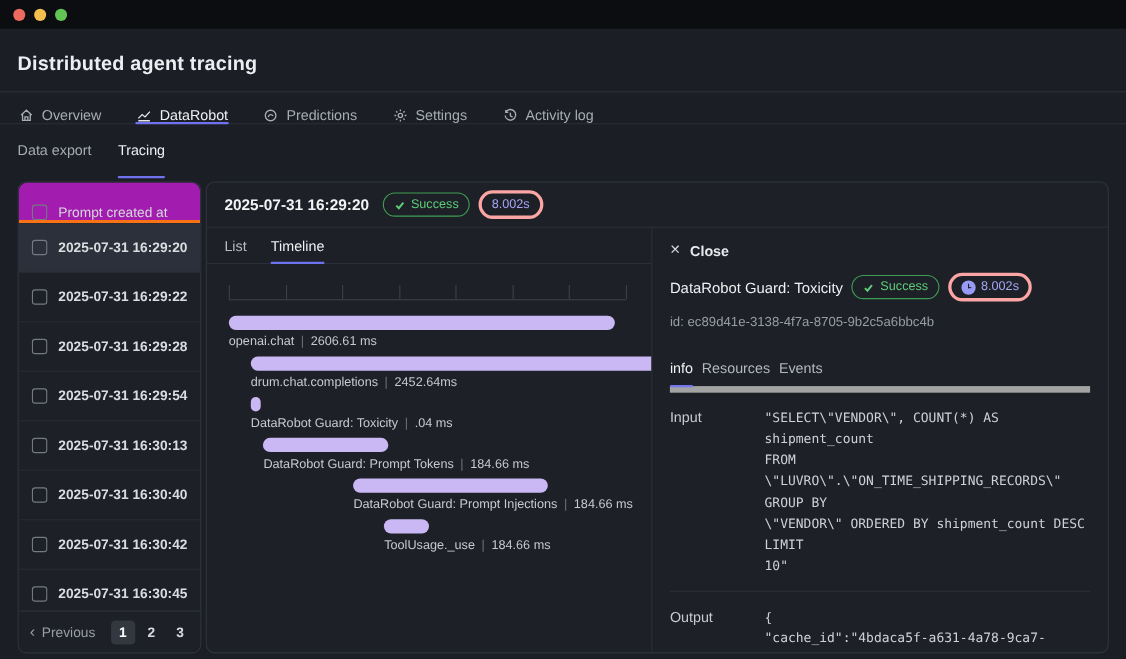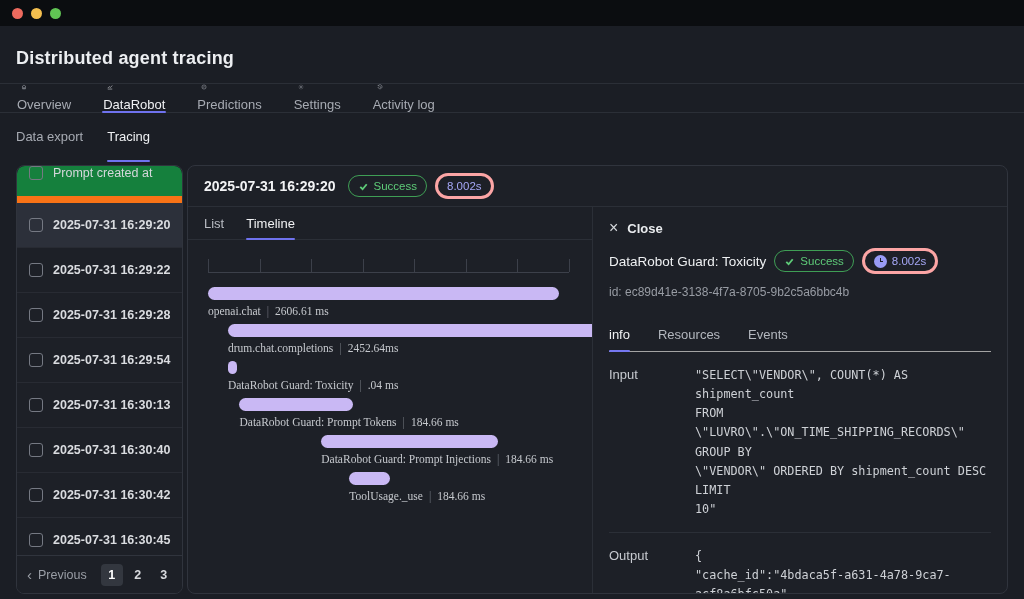--- a/index.html
+++ b/index.html
@@ -11,40 +11,40 @@
   .titlebar { height:26px; background:#0b0d10; display:flex; align-items:center; padding-left:12px; gap:8px; flex:0 0 auto; }
   .tl { width:11px; height:11px; border-radius:50%; }
   .tl.red { background:#ed6a5e; } .tl.yellow { background:#f4bf4f; } .tl.green { background:#61c454; }
 
   
   .page-header { padding:22px 16px 14px 16px; }
   .page-title { color:#eceef1; font-size:18px; font-weight:700; letter-spacing:.2px; }
 
   
   .nav { display:flex; gap:30px; padding:0 16px; border-top:1px solid #2b2f37; border-bottom:1px solid #2b2f37; height:30px; align-items:stretch; }
-  .nav-tab { display:flex; align-items:flex-start; gap:7px; color:#a7abb3; font-size:13px; cursor:pointer; position:relative; padding:0 1px;flex-direction:column; }
+  .nav-tab { display:flex; align-items:flex-end; gap:7px; color:#a7abb3; font-size:13px; cursor:pointer; position:relative; padding:0 1px; }
   .nav-tab.active { color:#f0f1f4; }
   .nav-tab.active::after { content:""; position:absolute; left:0; right:0; bottom:-1px; height:2px; background:#6f72ee; border-radius:2px; }
   .nav-tab svg { width:14px; height:14px; stroke:#a7abb3; fill:none; stroke-width:1.4; }
   .nav-tab.active svg { stroke:#e6e8ec; }
 
   
   .subnav { display:flex; gap:24px; padding:0 16px; margin-top:16px; height:26px; }
   .subnav-tab { color:#a7abb3; font-size:13px; position:relative; cursor:pointer; }
   .subnav-tab.active { color:#eef0f2; }
   .subnav-tab.active::after { content:""; position:absolute; left:0; right:0; bottom:-7px; height:2px; background:#6f72ee; border-radius:2px; }
 
   
   .content { display:flex; gap:4px; padding:10px 16px 5px 16px; flex:1; min-height:0; }
 
   .panel { background:#1d2027; border:1px solid #30343d; border-radius:8px; }
 
   
   .sidebar { width:167px; flex:0 0 auto; position:relative; overflow:hidden; display:flex; flex-direction:column; }
-  .side-header { height:37px; display:flex; align-items:flex-start; gap:10px; padding:0 12px; background:#15803d; border-bottom:7px solid #f97316; border-radius:8px 8px 0 0; }
+  .side-header { height:37px; display:flex; align-items:flex-end; gap:10px; padding:0 12px; background:#a21caf; border-bottom:3px solid #f97316; border-radius:8px 8px 0 0; }
   .side-header-label { color:#d4d7db; font-size:12.5px; }
   .checkbox { width:14px; height:14px; border:1.4px solid #757983; border-radius:3px; flex:0 0 auto; cursor:pointer; }
   .side-row { height:45px; display:flex; align-items:center; gap:10px; padding:0 12px; border-bottom:1px solid #282b33; cursor:pointer; }
   .side-row.selected { background:#2c303a; }
   .side-row-label { color:#dadce0; font-size:12.5px; font-weight:600; white-space:nowrap; }
   .side-pagination { position:absolute; bottom:0; left:0; right:0; height:38px; background:#1d2027; border-top:1px solid #30343d; display:flex; align-items:center; padding:0 10px; gap:4px; }
   .prev { color:#9a9ea6; font-size:12.5px; display:flex; align-items:center; gap:6px; cursor:pointer; }
   .prev .chev { font-size:15px; line-height:1; }
   .pages { display:flex; gap:4px; margin-left:10px; }
   .page { min-width:22px; height:22px; border-radius:4px; color:#d8dade; font-size:12.5px; font-weight:700; display:flex; align-items:center; justify-content:center; cursor:pointer; }
@@ -65,34 +65,34 @@
   .trace-body { display:flex; flex:1; min-height:0; }
   .timeline-pane { flex:1; min-width:0; display:flex; flex-direction:column; border-right:1px solid #2b2f37; }
   .view-tabs { display:flex; gap:22px; padding:0 16px; height:33px; align-items:center; border-bottom:1px solid #2b2f37; flex:0 0 auto; }
   .view-tab { color:#b9bcc3; font-size:13px; position:relative; cursor:pointer; }
   .view-tab.active { color:#f0f1f3; }
   .view-tab.active::after { content:""; position:absolute; left:0; right:0; bottom:-9px; height:2px; background:#6f72ee; border-radius:2px; }
 
   .timeline { position:relative; flex:1; padding:20px 0 0 20px; overflow:hidden; }
   .ruler { position:relative; height:13px; width:94%; border-bottom:1px solid #3c404a; margin-bottom:14px; }
   .ruler .tick { position:absolute; bottom:0; width:1px; height:13px; background:#3c404a; }
-  .spans { position:relative; width:100%;font-family:Liberation Serif, serif; }
+  .spans { position:relative; width:100%; }
   .span-row { margin-bottom:6px; }
   .span-bar { position:relative; height:13px; background:#c9b8f4; border-radius:7px; }
   .span-label { margin-top:5px; margin-bottom:7px; font-size:11.5px; color:#c6c9ce; white-space:nowrap; }
   .span-sep { color:#6d717a; margin:0 6px; }
 
   
   .detail-pane { width:414px; flex:0 0 auto; padding:13px 16px 0 16px; overflow:hidden; }
   .close-row { display:flex; align-items:center; gap:9px; color:#e9ebee; font-size:13px; font-weight:700; cursor:pointer; margin-bottom:12px; }
   .close-x { font-size:16px; font-weight:400; color:#d6d9dd; line-height:1; }
   .detail-title-row { display:flex; align-items:center; gap:8px; margin-bottom:11px; }
   .detail-title { color:#eef0f2; font-size:13.5px; }
   .detail-id { color:#989ca4; font-size:12px; margin-bottom:28px; }
-  .detail-tabs { display:flex; gap:28px; border-bottom:1px solid #a3a3a3;text-align:center; }
+  .detail-tabs { display:flex; gap:8px; border-bottom:6px solid #a3a3a3;text-align:center; }
   .detail-tab { color:#b3b7be; font-size:13px; padding-bottom:9px; position:relative; cursor:pointer; }
   .detail-tab.active { color:#f0f1f3; }
   .detail-tab.active::after { content:""; position:absolute; left:0; right:0; bottom:-1px; height:2px; background:#7577f0; border-radius:2px; }
   .info-row { display:flex; padding:14px 0 13px 0; border-bottom:1px solid #2b2f37; }
   .info-row:last-child { border-bottom:none; }
   .info-label { width:86px; flex:0 0 auto; color:#c7cad0; font-size:13px; padding-top:1px; }
   .info-value { font-family:"DejaVu Sans Mono", monospace; font-size:11.8px; line-height:1.62; color:#ced1d6; white-space:pre-wrap; word-break:break-word; flex:1; }
 </style>
 </head>
 <body>

